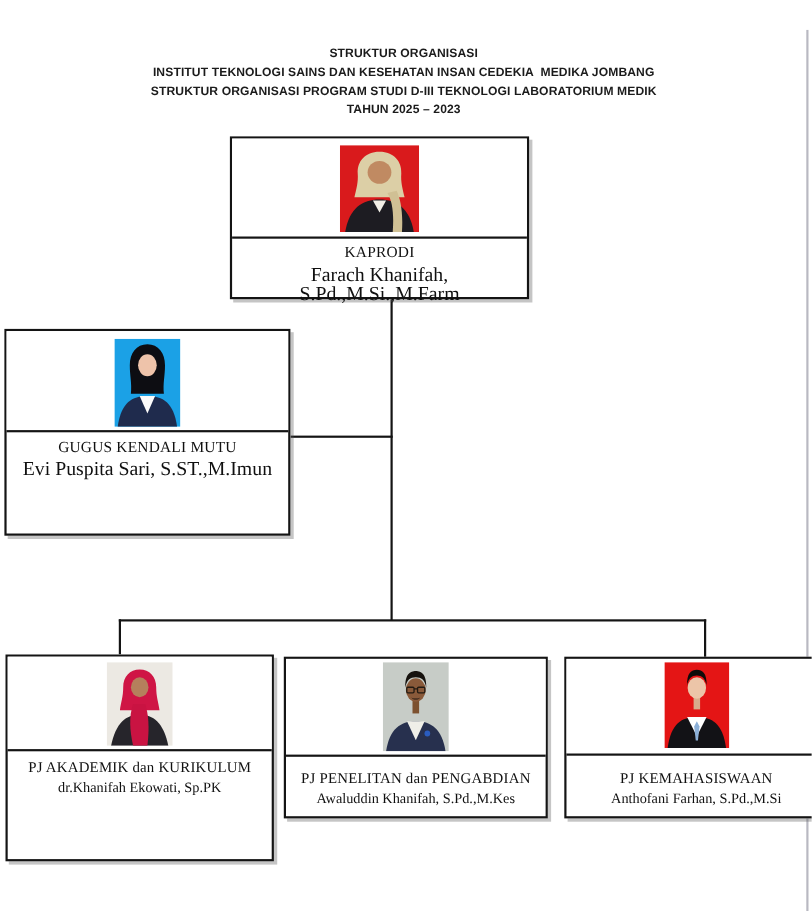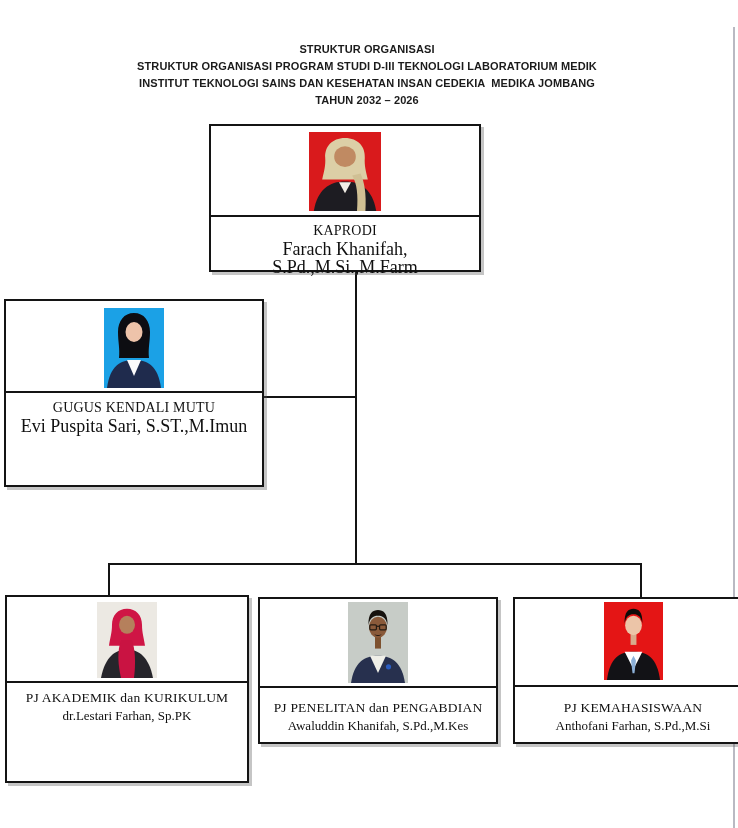--- a/index.html
+++ b/index.html
@@ -41,23 +41,23 @@
 </style>
 </head>
 <body>
 
 <div class="canvas">
 
   <div class="page-edge"></div>
 
   <header class="header">
     <div class="h-line">STRUKTUR ORGANISASI</div>
+    <div class="h-line">INSTITUT TEKNOLOGI SAINS DAN KESEHATAN INSAN CEDEKIA  MEDIKA JOMBANG</div>
     <div class="h-line">STRUKTUR ORGANISASI PROGRAM STUDI D-III TEKNOLOGI LABORATORIUM MEDIK</div>
-    <div class="h-line">INSTITUT TEKNOLOGI SAINS DAN KESEHATAN INSAN CEDEKIA  MEDIKA JOMBANG</div>
-    <div class="h-line">TAHUN 2032 – 2026</div>
+    <div class="h-line">TAHUN 2025 – 2023</div>
   </header>
 
   <div class="conn" style="left:355px; top:245px; width:2px; height:292px;"></div>
   <div class="conn" style="left:264px; top:369px; width:93px; height:2px;"></div>
   <div class="conn" style="left:108px; top:536px; width:534px; height:2px;"></div>
   <div class="conn" style="left:108px; top:536px; width:2px; height:32px;"></div>
   <div class="conn" style="left:640px; top:536px; width:2px; height:36px;"></div>
 
   <section class="node" style="left:209px; top:97px; width:272px; height:148px;">
     <div class="photo-area" style="height:89px; padding-top:6px;">
@@ -97,21 +97,21 @@
       <svg width="60" height="76" viewBox="0 0 60 80" preserveAspectRatio="none">
         <rect width="60" height="80" fill="#ece9e3"></rect>
         <path d="M30 7 C21 7 15 14 15 24 C15 33 13 38 12 46 L48 46 C47 38 45 33 45 24 C45 14 39 7 30 7 Z" fill="#cf1545"></path>
         <ellipse cx="30" cy="24" rx="8" ry="9.5" fill="#b5805c"></ellipse>
         <path d="M4 80 C8 58 18 50 30 50 C42 50 52 58 56 80 Z" fill="#26252b"></path>
         <path d="M24 40 C20 52 21 66 24 80 L37 80 C39 62 38 50 35 40 Z" fill="#c91342"></path>
       </svg>
     </div>
     <div class="label-area" style="padding-top:6px;">
       <div class="node-title">PJ AKADEMIK dan KURIKULUM</div>
-      <div class="node-name">dr.Lestari Farhan, Sp.PK</div>
+      <div class="node-name">dr.Khanifah Ekowati, Sp.PK</div>
     </div>
   </section>
 
   <section class="node small" style="left:258px; top:570px; width:240px; height:147px;">
     <div class="photo-area" style="height:87px; padding-top:3px;">
       <svg width="60" height="81" viewBox="0 0 60 80" preserveAspectRatio="none">
         <rect width="60" height="80" fill="#c7ccc7"></rect>
         <rect x="27" y="32" width="6" height="14" fill="#7d512f"></rect>
         <ellipse cx="30" cy="25" rx="9" ry="10.5" fill="#8a5a3a"></ellipse>
         <path d="M20.5 23 C20 11 25 8 30 8 C35 8 40 11 39.5 23 C38.5 16 35 13.5 30 13.5 C25 13.5 21.5 16 20.5 23 Z" fill="#16120e"></path>

